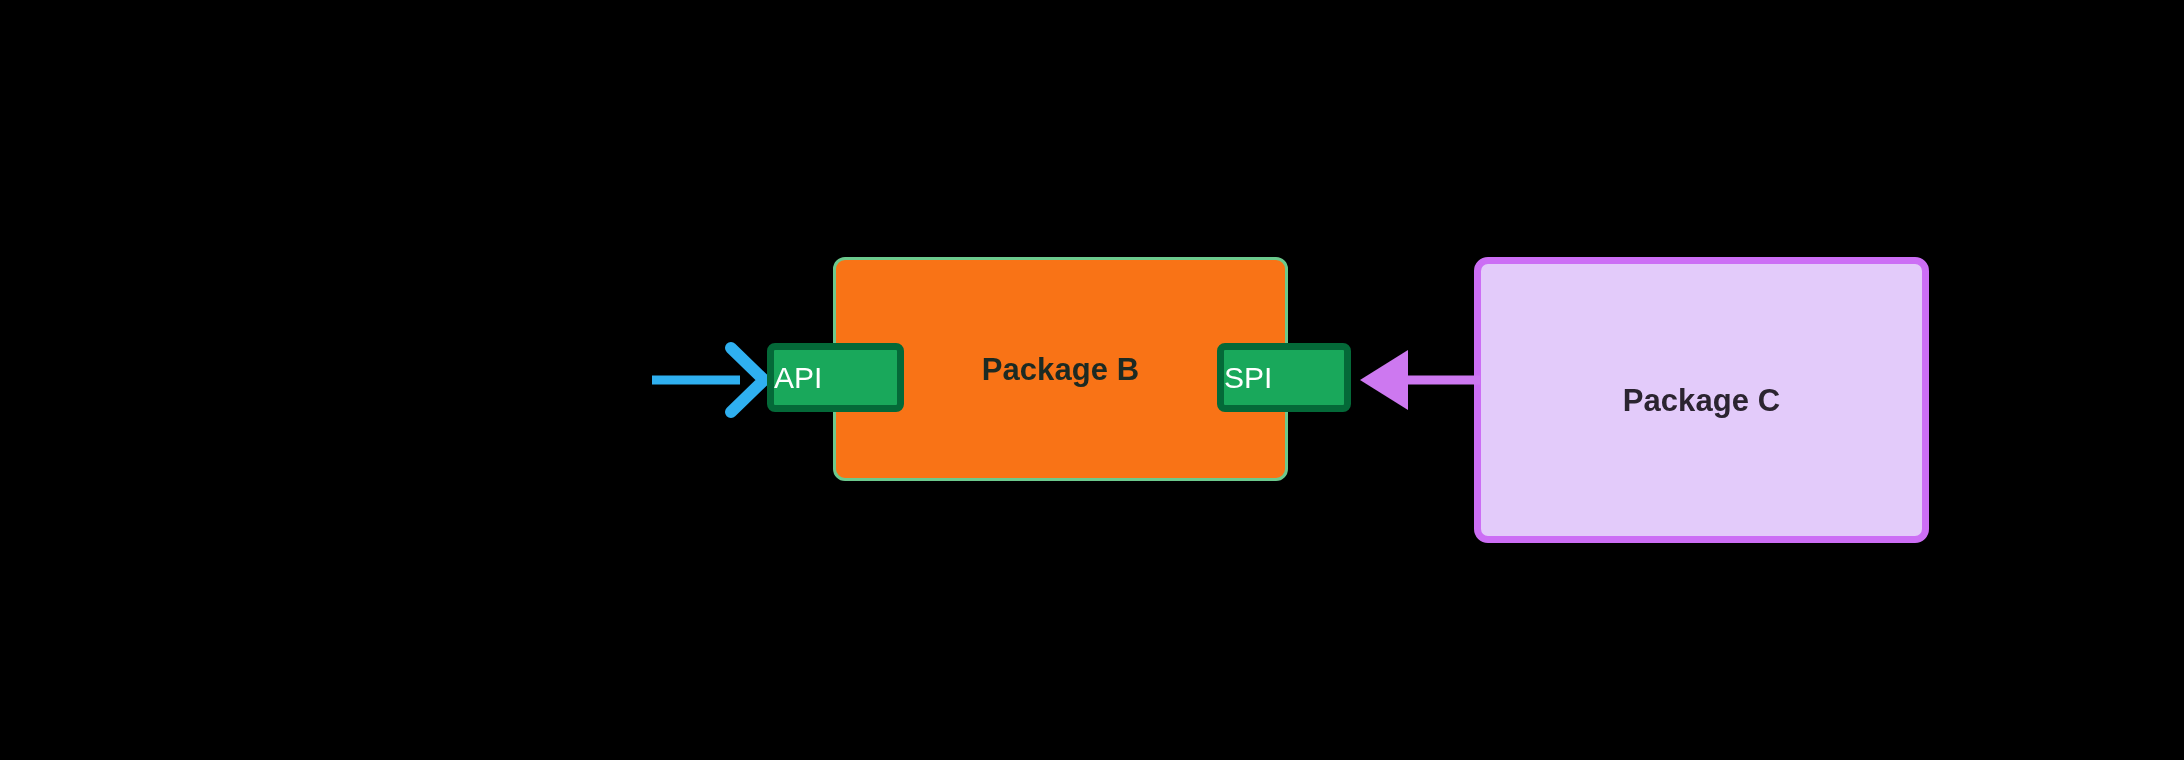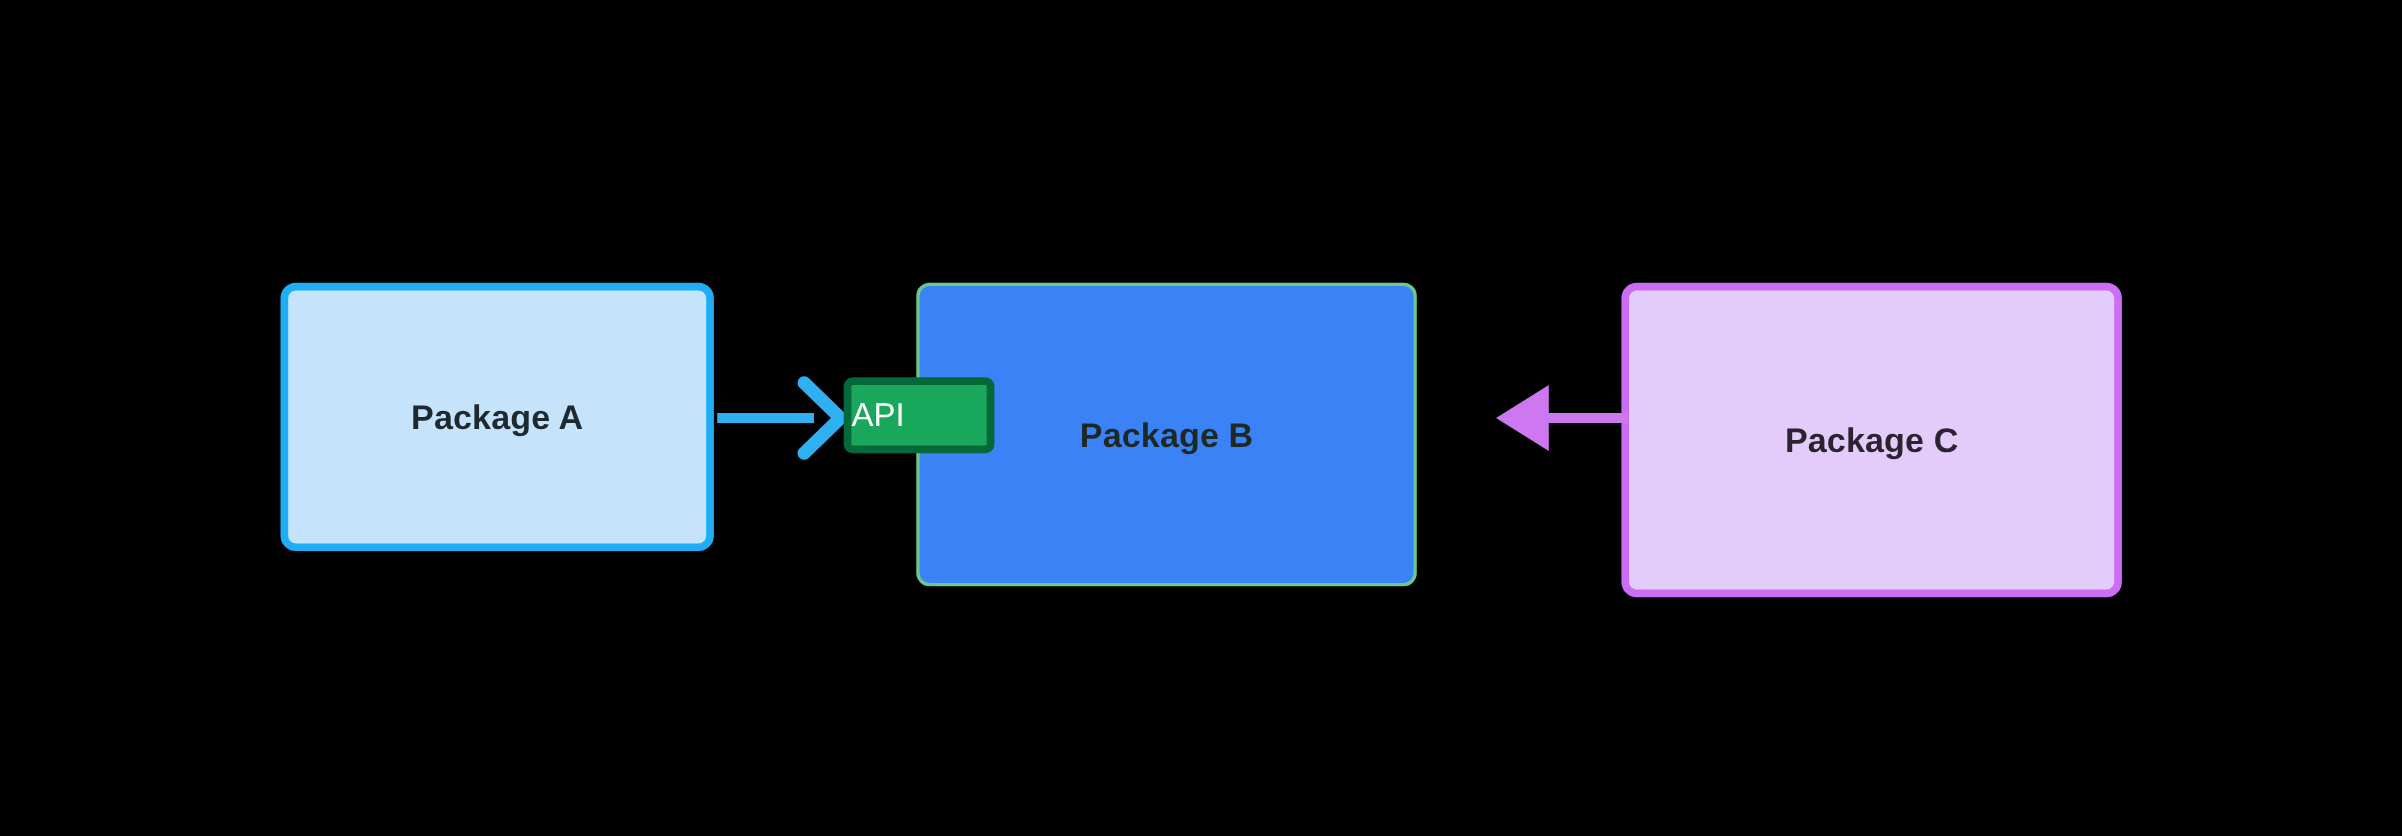--- a/index.html
+++ b/index.html
@@ -48,22 +48,22 @@
     background: #c5e4fc;
     border: 7px solid #1fadf5;
   }
   #package-a .package-label { color: #1f2a30; }
 
   
   #package-b {
     left: 833px;
     top: 257px;
     width: 455px;
-    height: 276px;
-    background: #3b82f6;
+    height: 224px;
+    background: #f97316;
     border: 3px solid #6cc98d;
     border-radius: 12px;
   }
   #package-b .package-label { color: #1d2a23; }
 
   
   #package-c {
     left: 1474px;
     top: 257px;
     width: 455px;
@@ -120,39 +120,39 @@
     top: 330px;
     width: 135px;
     height: 100px;
   }
 </style>
 </head>
 <body>
 
 <div id="diagram-canvas">
 
-  <div class="package-box" id="package-a">
-    <span class="package-label">Package A</span>
-  </div>
 
   <svg class="connector" id="connector-a-to-api" viewBox="0 0 130 100" width="130" height="100">
 
     <line x1="4" y1="50" x2="92" y2="50" stroke="#2fb0f0" stroke-width="9" stroke-linecap="butt"></line>
 
     <polyline points="83,18 116,50 83,82" fill="none" stroke="#2fb0f0" stroke-width="12" stroke-linecap="round" stroke-linejoin="miter"></polyline>
   </svg>
 
   <div class="package-box" id="package-b">
     <span class="package-label">Package B</span>
   </div>
 
   <div class="interface-box" id="api-box">
     <span class="interface-label">API</span>
   </div>
 
+  <div class="interface-box" id="spi-box">
+    <span class="interface-label">SPI</span>
+  </div>
 
   <svg class="connector" id="connector-c-to-spi" viewBox="0 0 135 100" width="135" height="100">
 
     <line x1="55" y1="50" x2="132" y2="50" stroke="#cd78f0" stroke-width="9" stroke-linecap="butt"></line>
 
     <polygon points="12,50 60,20 60,80" fill="#cd78f0"></polygon>
   </svg>
 
   <div class="package-box" id="package-c">
     <span class="package-label">Package C</span>

